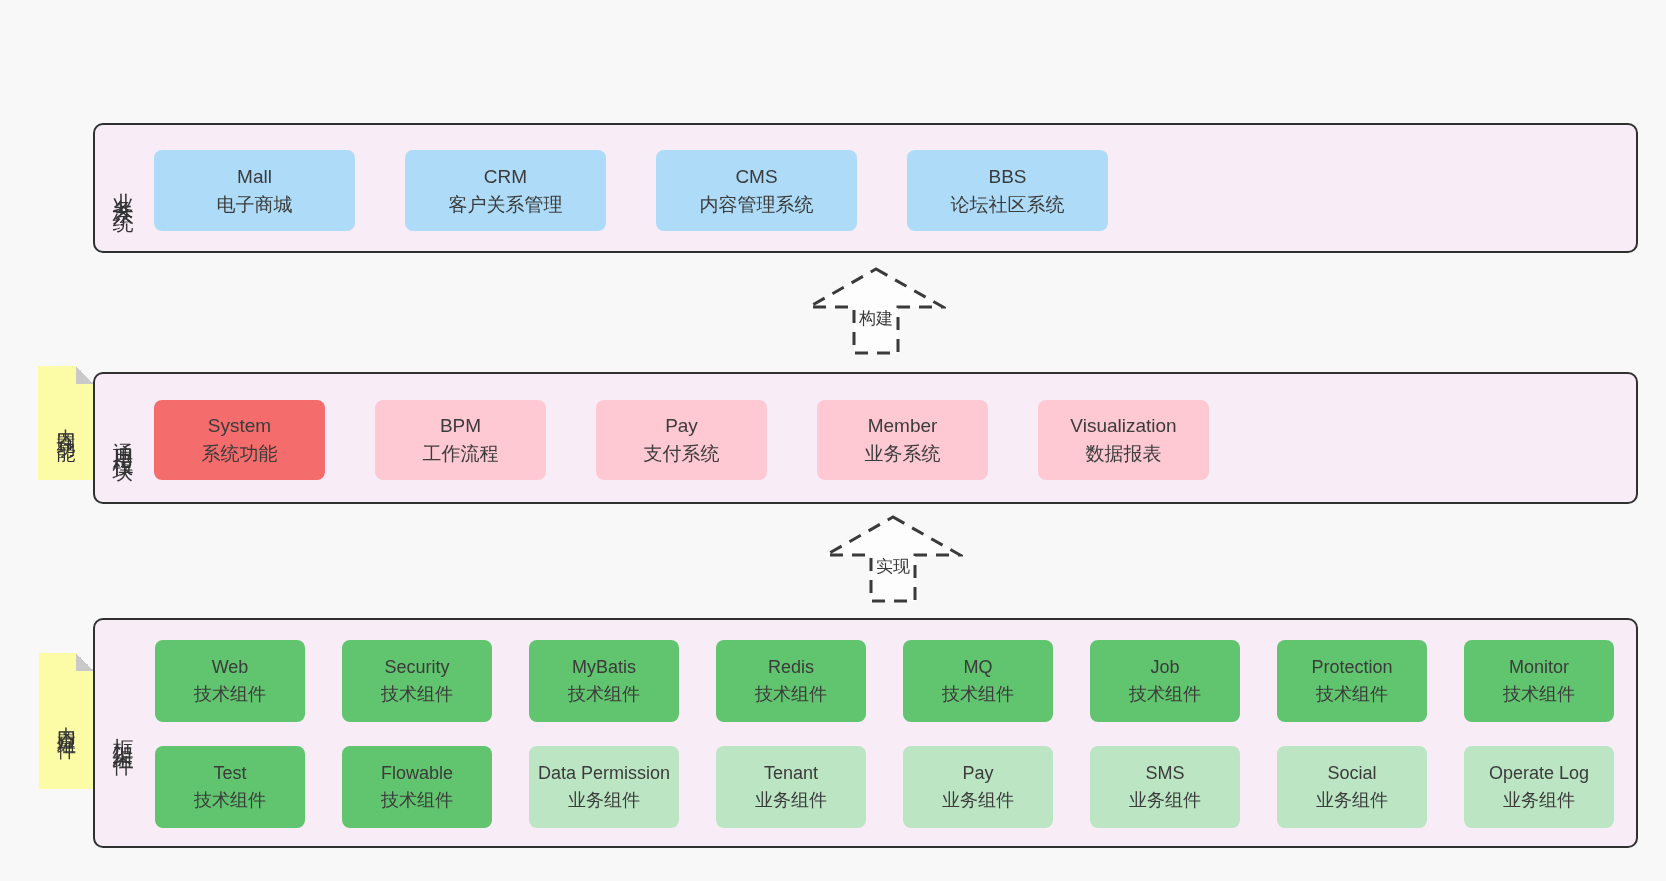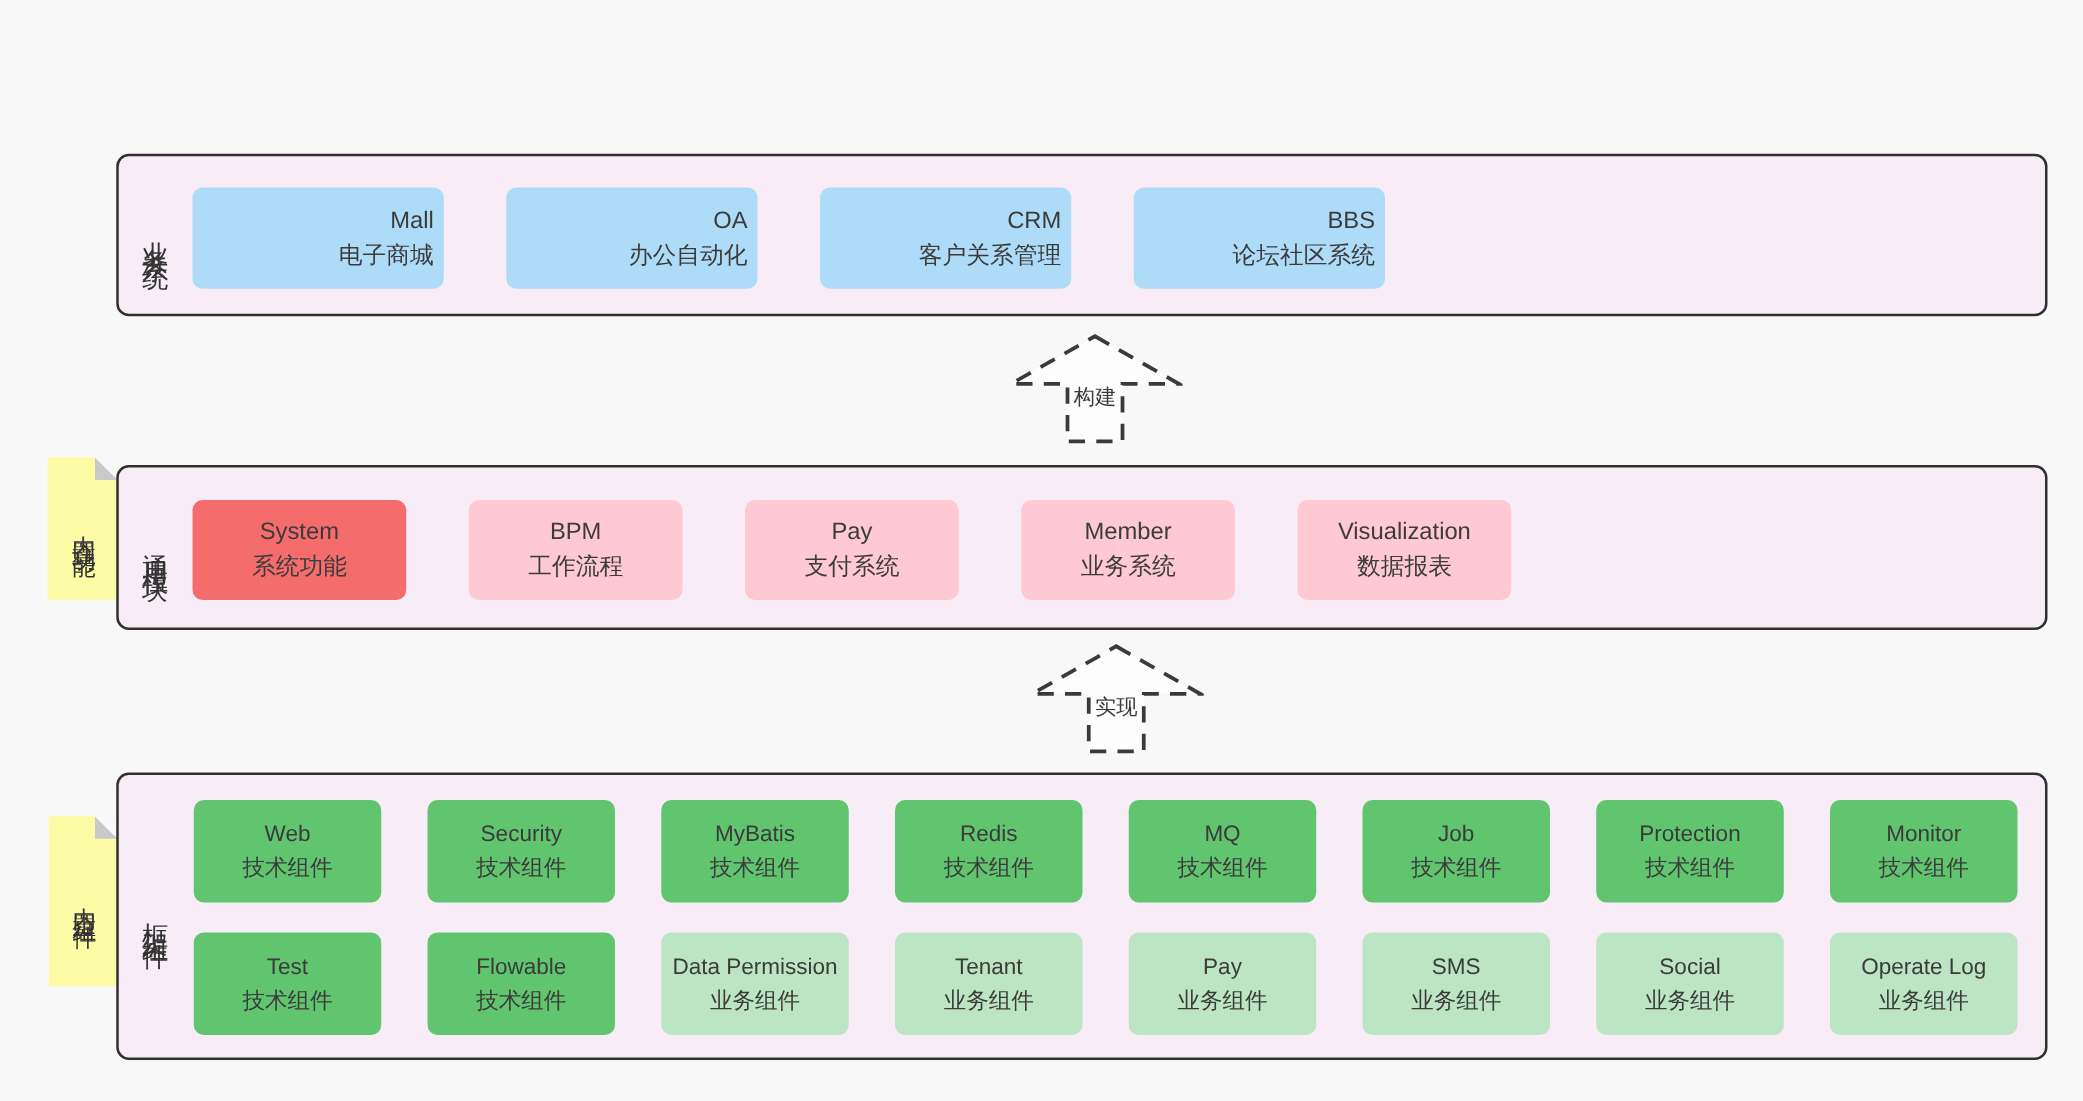--- a/index.html
+++ b/index.html
@@ -25,21 +25,21 @@
   .row-a{left:59px;top:25px;gap:50px;}
   .row-b{left:59px;top:26px;gap:50px;}
   .row-f1{left:60px;top:20px;gap:37px;}
   .row-f2{left:60px;top:126px;gap:37px;}
 
   .box{display:flex;flex-direction:column;align-items:center;justify-content:center;
        text-align:center;border-radius:8px;padding:2px 8px;}
   .box-lg{width:201px;height:81px;font-size:19px;line-height:28px;}
   .box-md{width:171px;height:80px;font-size:19px;line-height:28px;}
   .box-sm{width:150px;height:82px;font-size:18px;line-height:27px;}
-  .v-blue{background:var(--blue);align-items:flex-end;} .v-red{background:var(--red);} .v-pink{background:var(--pink);}
+  .v-blue{background:var(--blue);} .v-red{background:var(--red);} .v-pink{background:var(--pink);}
   .v-green{background:var(--green);} .v-lightgreen{background:var(--lightgreen);}
 
   .sticky{position:absolute;background:var(--yellow);z-index:1;}
   .sticky-top{left:38px;top:366px;width:56px;height:114px;}
   .sticky-bottom{left:39px;top:653px;width:55px;height:136px;}
   .sticky .fold{position:absolute;top:0;right:0;width:18px;height:18px;
       background:linear-gradient(225deg,var(--page-bg) 0 50%,var(--fold) 50% 100%);}
   .sticky .slabel{position:absolute;left:50%;top:50%;transform:translate(-50%,-50%);
       writing-mode:vertical-rl;text-orientation:upright;font-size:19px;letter-spacing:5px;
       color:#333;white-space:nowrap;}
@@ -79,26 +79,26 @@
   </div>
 
   <div class="panel panel-business">
     <div class="vlabel">业务系统</div>
     <div class="boxrow row-a">
       <div class="box box-lg v-blue">
         <div>Mall</div>
         <div>电子商城</div>
       </div>
       <div class="box box-lg v-blue">
-        <div>OA</div>
-        <div>办公自动化</div>
-      </div>
-      <div class="box box-lg v-blue">
         <div>CRM</div>
         <div>客户关系管理</div>
+      </div>
+      <div class="box box-lg v-blue">
+        <div>CMS</div>
+        <div>内容管理系统</div>
       </div>
       <div class="box box-lg v-blue">
         <div>BBS</div>
         <div>论坛社区系统</div>
       </div>
     </div>
   </div>
 
   <div class="panel panel-modules">
     <div class="vlabel">通用模块</div>

